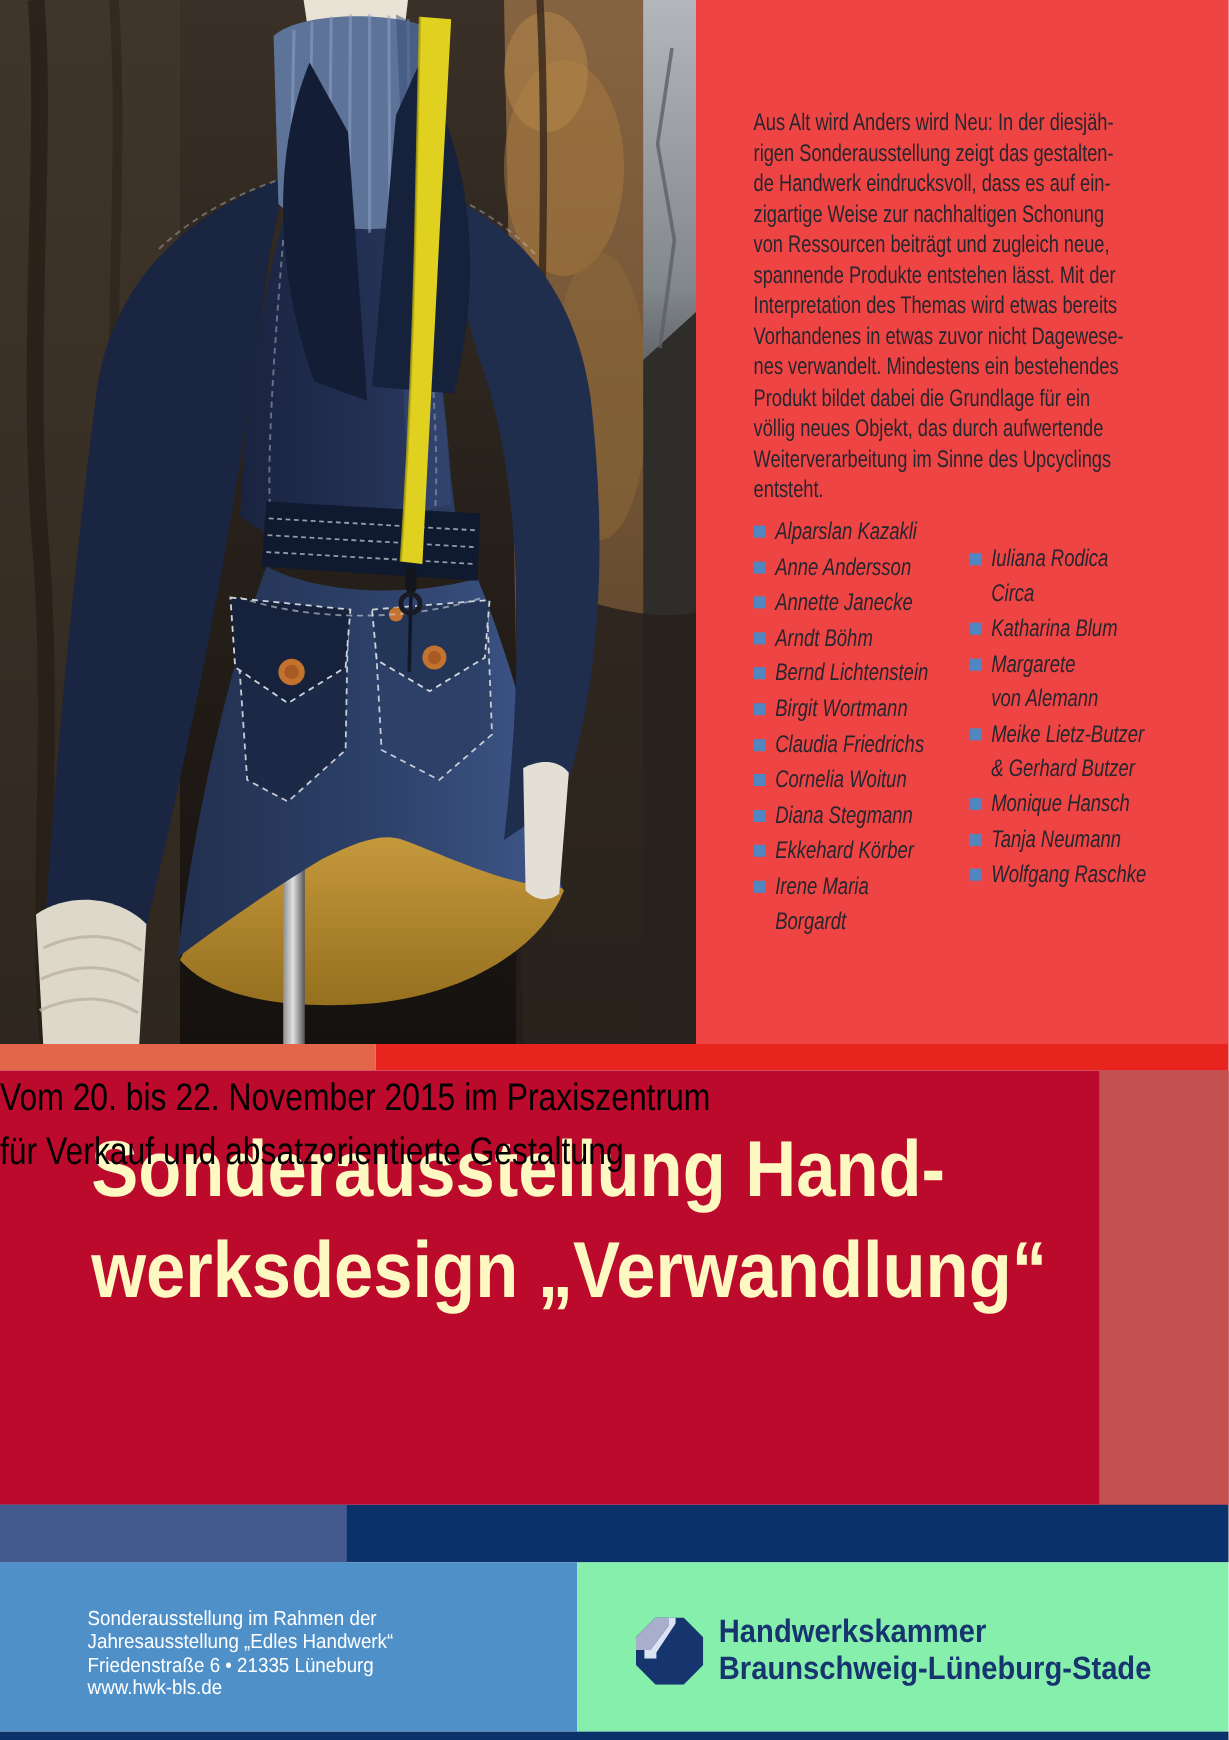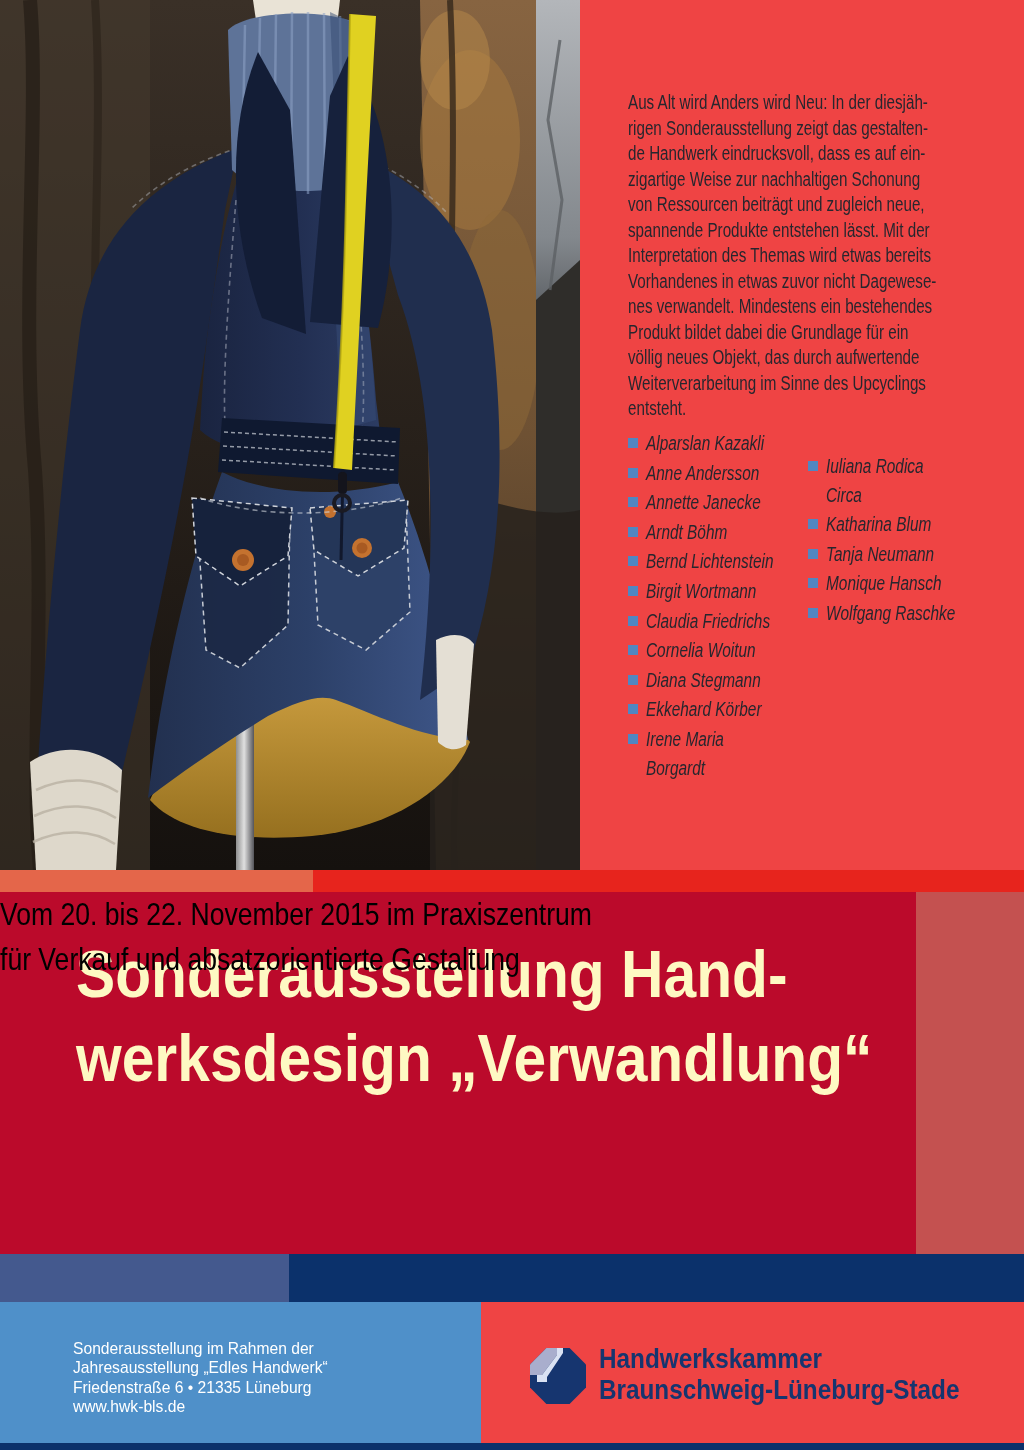--- a/index.html
+++ b/index.html
@@ -35,21 +35,21 @@
   .s-line{font-size:32px;line-height:45px;white-space:nowrap;
     transform:scaleX(.83);transform-origin:0 0;}
   
   .navy-band{position:absolute;left:0;top:1254px;width:1024px;height:48px;background:#0b316b;}
   .slate-block{position:absolute;left:0;top:0;width:289px;height:48px;background:#44598e;}
   
   .footer-left{position:absolute;left:0;top:1302px;width:481px;height:141px;background:#4f90c9;}
   .address{position:absolute;left:73px;top:37px;color:#ffffff;}
   .addr-line{font-size:17px;line-height:19.4px;white-space:nowrap;
     transform:scaleX(.92);transform-origin:0 0;}
-  .footer-right{position:absolute;left:481px;top:1302px;width:543px;height:141px;background:#ef4444;}
+  .footer-right{position:absolute;left:481px;top:1302px;width:543px;height:141px;background:#86efac;}
   .hwk-logo{position:absolute;left:49px;top:46px;}
   .logo-text{position:absolute;left:118px;top:42px;color:#16356f;font-weight:bold;}
   .l-line{font-size:27px;line-height:31px;white-space:nowrap;
     transform:scaleX(.9);transform-origin:0 0;}
   .bottom-strip{position:absolute;left:0;top:1443px;width:1024px;height:7px;background:#0b316b;}
 </style>
 </head>
 <body>
 
 <div class="poster">
@@ -220,25 +220,33 @@
         <div class="name-item">
           <span class="bullet"></span>
           <span class="name-text">Iuliana Rodica<br>Circa</span>
         </div>
         <div class="name-item">
           <span class="bullet"></span>
           <span class="name-text">Katharina Blum</span>
         </div>
         <div class="name-item">
           <span class="bullet"></span>
+          <span class="name-text">Margarete<br>von Alemann</span>
+        </div>
+        <div class="name-item">
+          <span class="bullet"></span>
+          <span class="name-text">Meike Lietz-Butzer<br>&amp; Gerhard Butzer</span>
+        </div>
+        <div class="name-item">
+          <span class="bullet"></span>
+          <span class="name-text">Monique Hansch</span>
+        </div>
+        <div class="name-item">
+          <span class="bullet"></span>
           <span class="name-text">Tanja Neumann</span>
-        </div>
-        <div class="name-item">
-          <span class="bullet"></span>
-          <span class="name-text">Monique Hansch</span>
         </div>
         <div class="name-item">
           <span class="bullet"></span>
           <span class="name-text">Wolfgang Raschke</span>
         </div>
       </div>
   </div>
 
   <div class="strip">
     <span class="strip-orange"></span>

